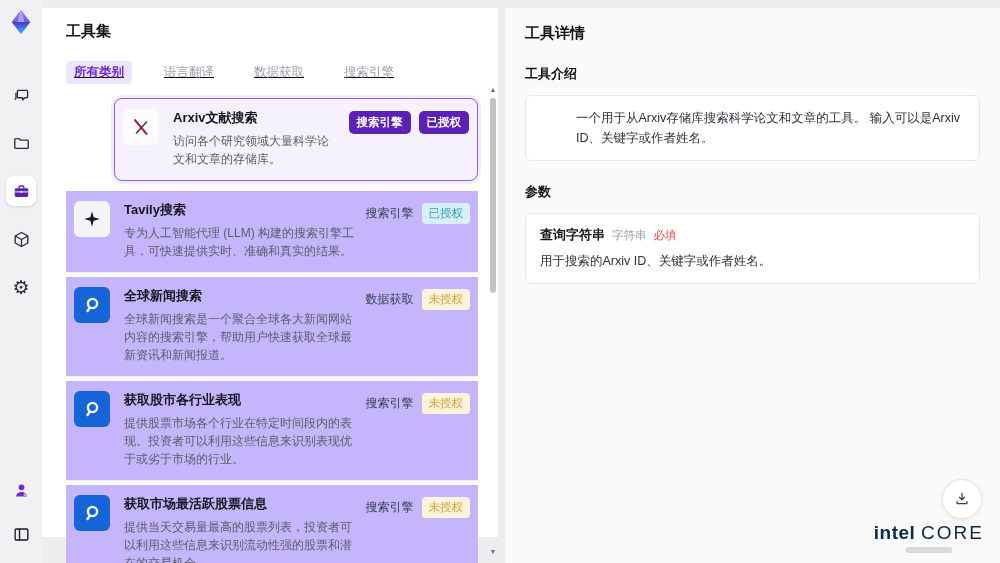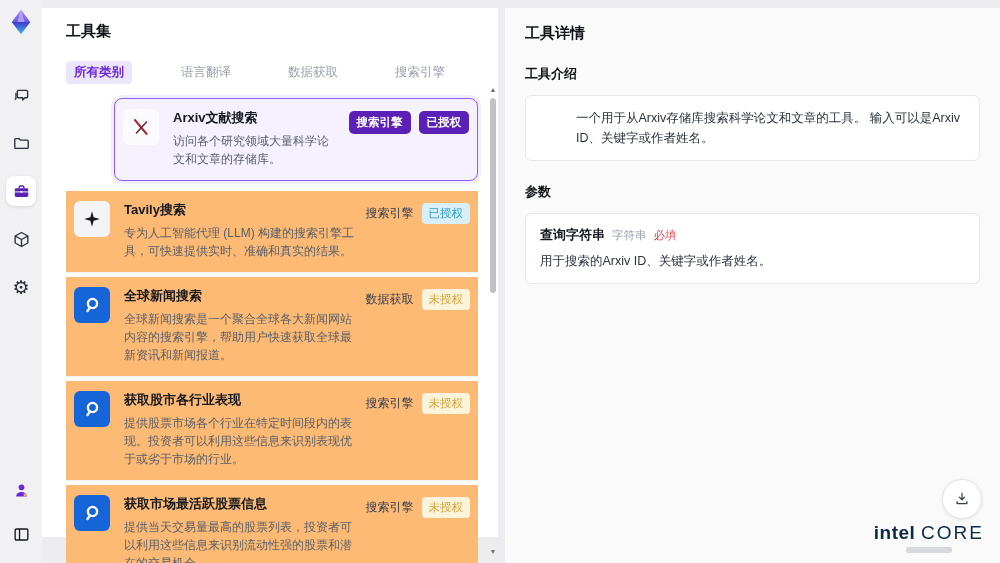--- a/index.html
+++ b/index.html
@@ -22,28 +22,28 @@
   
   .left-panel { position:absolute; left:42px; top:8px; width:456px; height:529px;
     background:#ffffff; padding:14px 10px 0 24px; }
   .divider { position:absolute; left:498px; top:8px; width:7px; height:555px; background:#ededf0; }
   .right-panel { position:absolute; left:505px; top:8px; width:495px; height:555px;
     background:#fafafa; padding:16px 20px; }
 
   .panel-title { font-size:15px; font-weight:bold; color:#101418; }
 
   
-  .tabs { display:flex; align-items:flex-start; gap:41px; margin-top:20px; margin-bottom:14px; }
+  .tabs { display:flex; align-items:flex-start; gap:24px; margin-top:20px; margin-bottom:14px;text-decoration:underline; }
   .tab { font-size:12.5px; color:#9aa0ab; cursor:pointer; padding:3px 8px; border-radius:4px; white-space:nowrap; }
   .tab.active { background:#ece6fa; color:#6d28d9; font-weight:bold; }
 
   
   .tool-list { position:relative; width:412px; }
   .tool-item { display:flex; align-items:flex-start; padding:10px 8px 12px 8px;
-    border-bottom:1px solid #f1f1f3; margin-bottom:4px; cursor:pointer; background:#fdba74; }
+    border-bottom:1px solid #f1f1f3; margin-bottom:4px; cursor:pointer; background:#c4b5fd; }
   .tool-item.selected { background:#f6f1fe; border:1.5px solid #8b5cf6; border-radius:8px;
     box-shadow:0 0 0 3px rgba(139,92,246,.10); margin-bottom:10px;margin-left:48px; }
   .tool-icon { flex:0 0 36px; width:36px; height:36px; border-radius:6px; background:#f4f4f6;
     display:flex; align-items:center; justify-content:center; margin-right:14px; overflow:hidden; }
   .tool-icon.icon-blue-q { background:#1565d8; }
   .tool-icon.icon-arxiv { background:#fbfbfd; }
   .tool-text { flex:1 1 auto; min-width:0; padding-right:10px; }
   .tool-name { font-size:13px; font-weight:bold; color:#14181f; margin-bottom:5px; }
   .tool-desc { font-size:12px; line-height:1.5; color:#585f6b; }
   .tool-meta { flex:0 0 auto; display:flex; align-items:center; gap:8px; padding-top:2px; }

